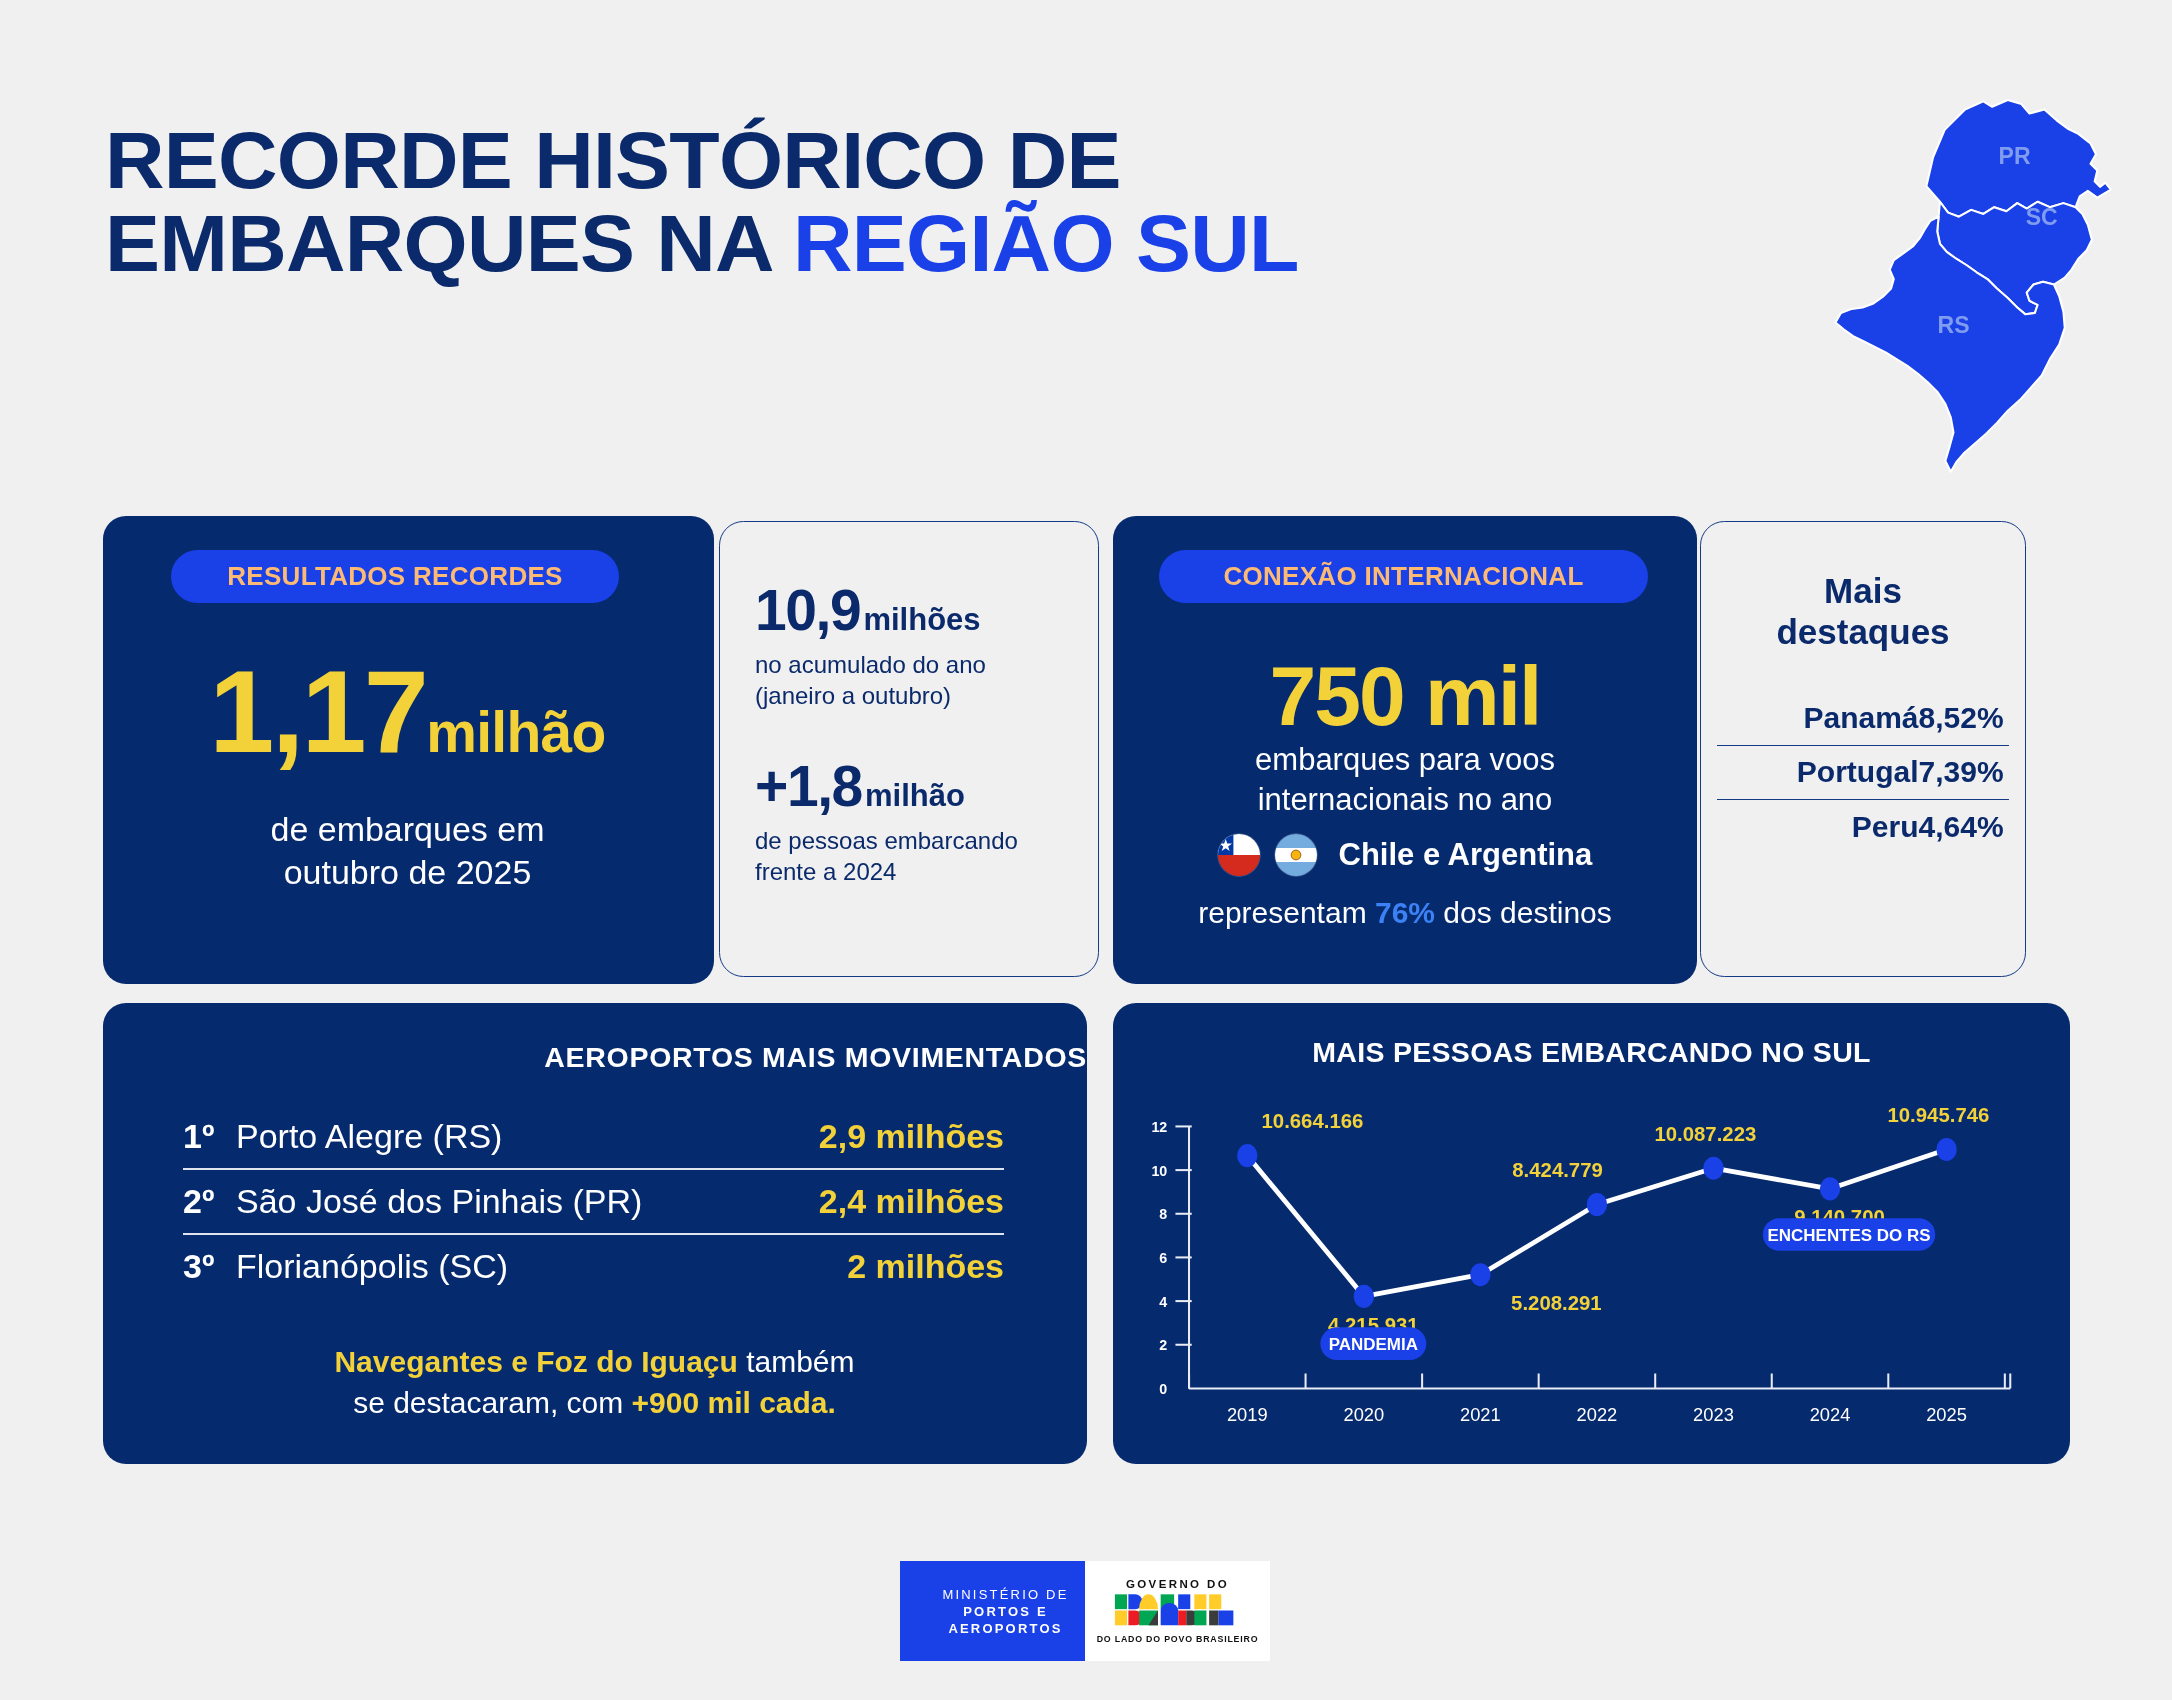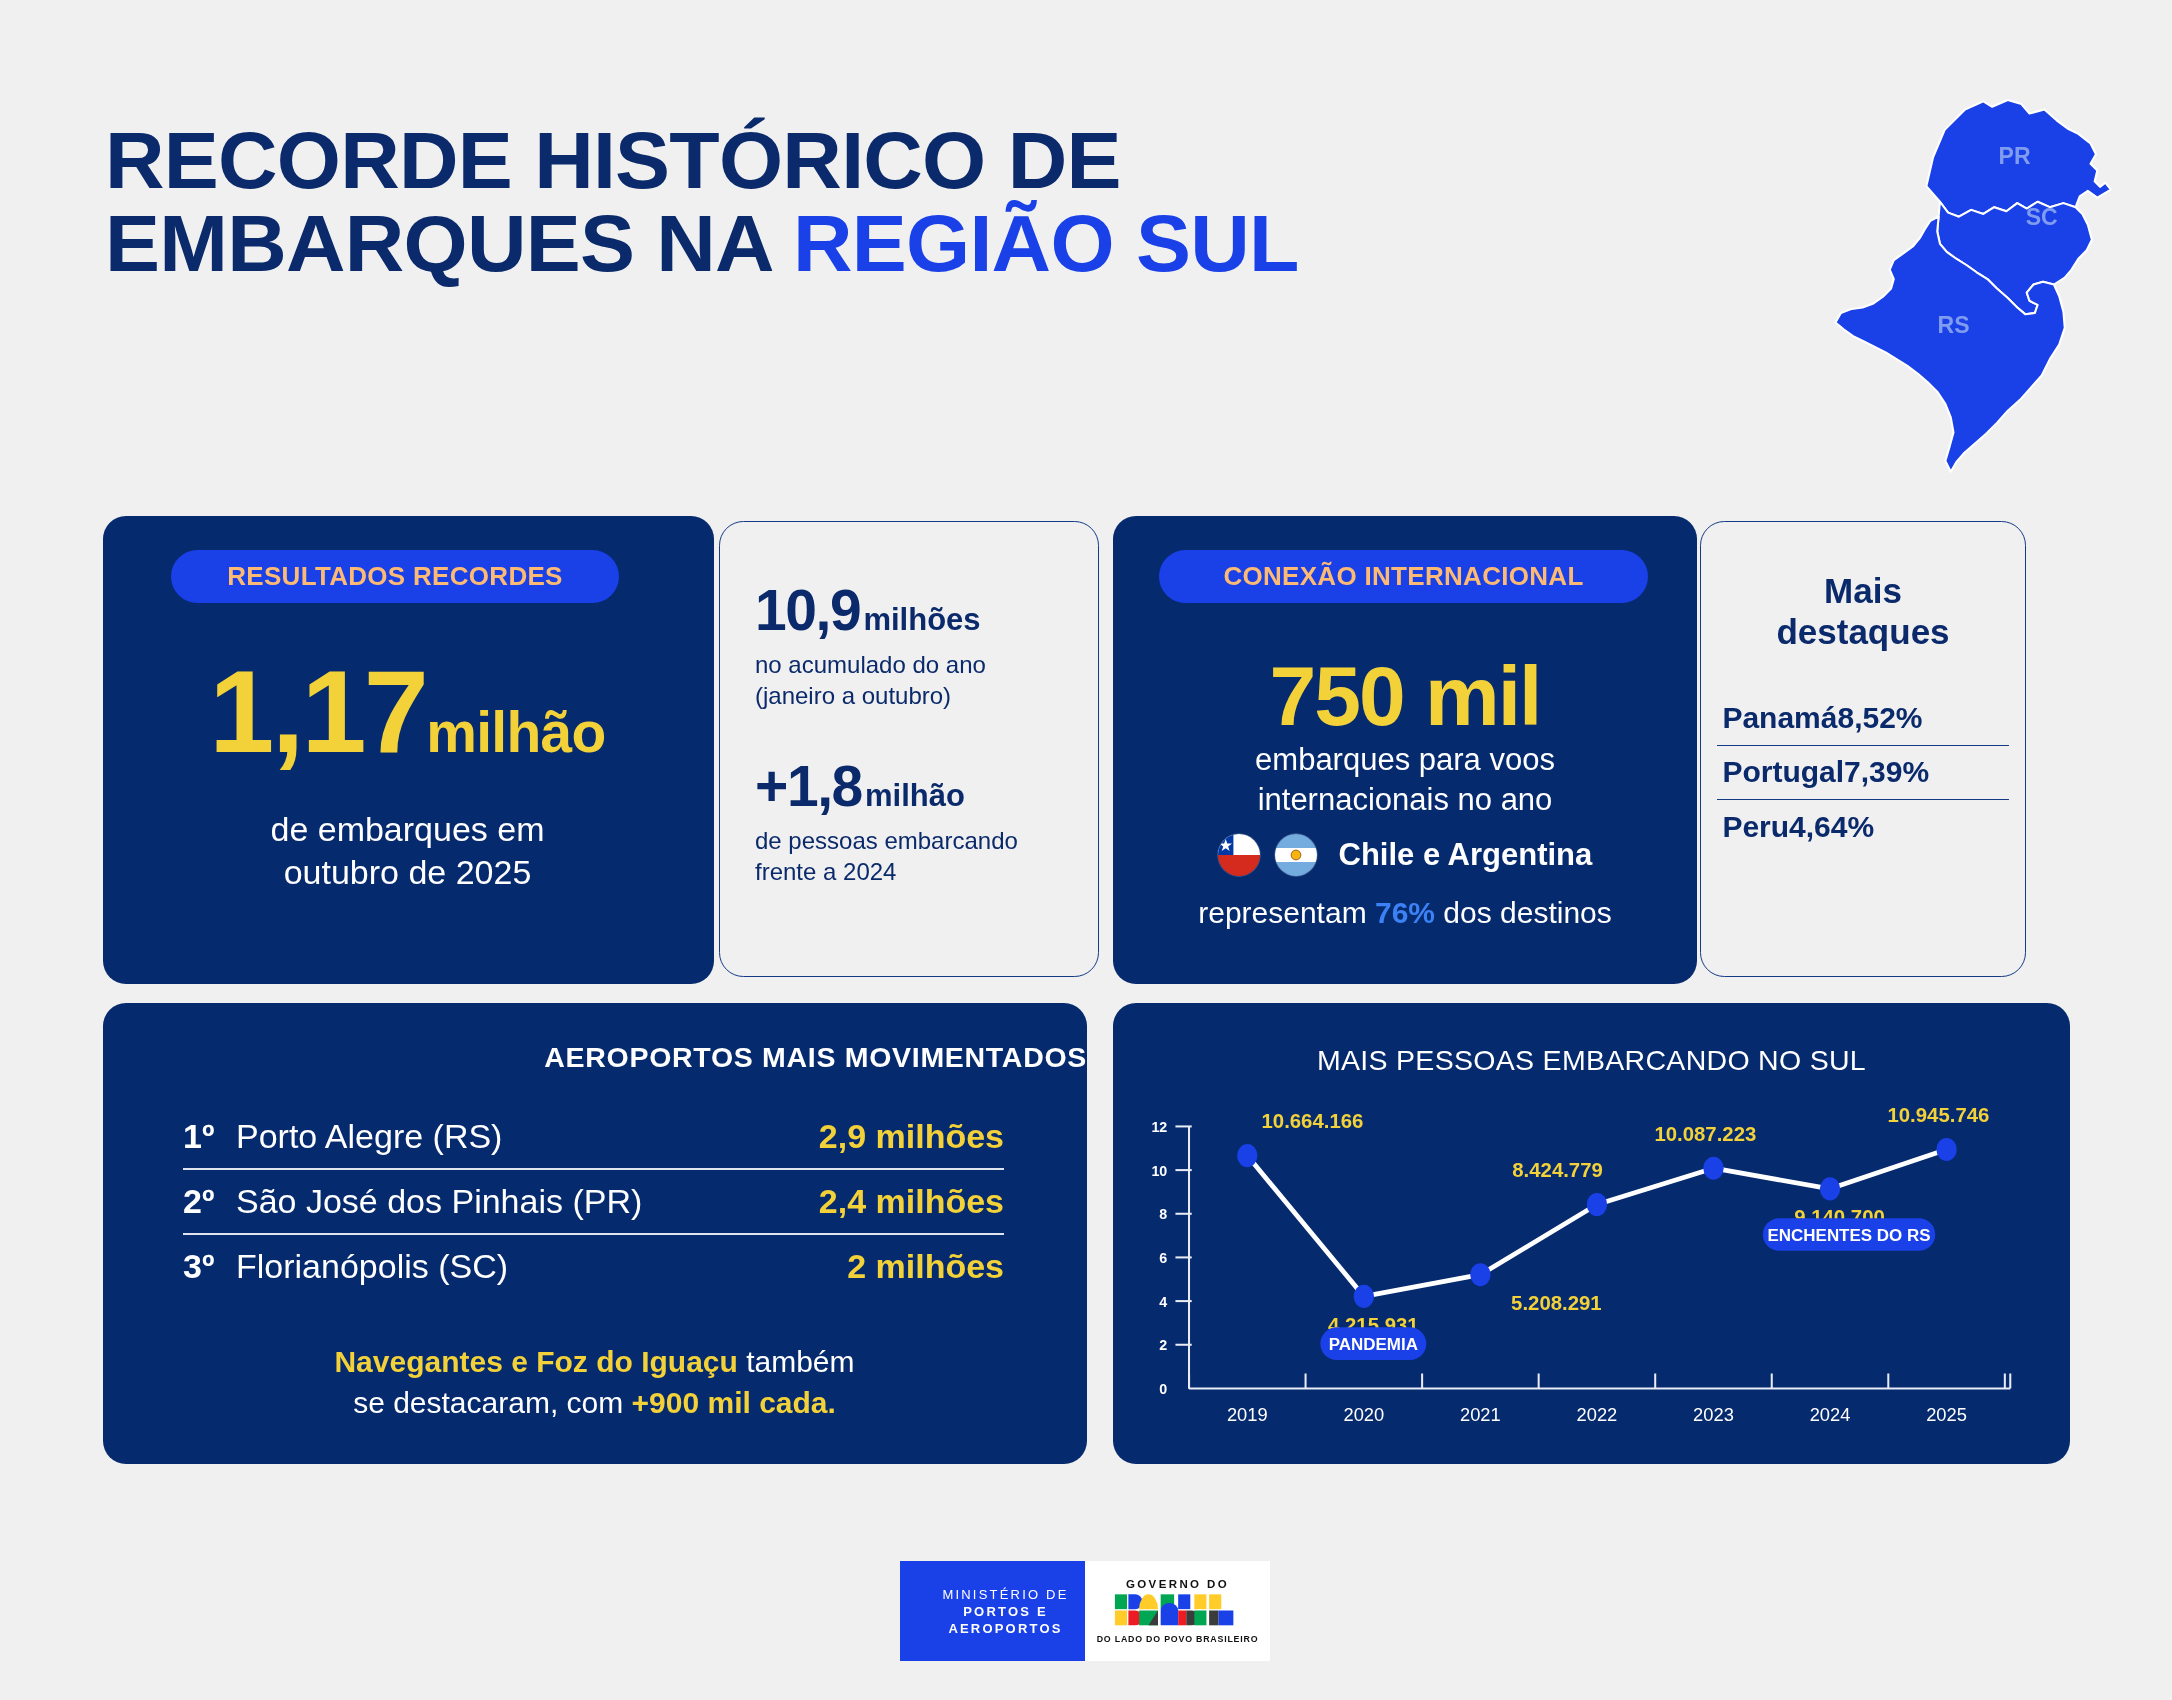--- a/index.html
+++ b/index.html
@@ -74,21 +74,21 @@
   .flag { width:42px; height:42px; border-radius:50%; overflow:hidden;
           display:inline-block; box-shadow:0 0 0 0.7px rgba(255,255,255,.25); }
   .flag svg { width:100%; height:100%; display:block; }
   #c2-flags .countries { font-size:31px; font-weight:bold; color:#fff; margin-left:6.8px; }
   #c2-foot { position:absolute; left:0; top:380px; width:584px; text-align:center;
              color:#fff; font-size:30px; }
 
   #c2-right { position:absolute; left:1717px; top:570px; width:292px; }
   #c2-right .mais { text-align:center; font-size:35px; font-weight:bold;
                     color:#0b2a6b; line-height:1.18; }
-  .hl-row { display:flex; justify-content:flex-start; align-items:baseline;
+  .hl-row { display:flex; justify-content:flex-end; align-items:baseline;
             font-size:30px; font-weight:bold; color:#0b2a6b; padding:9.5px 5.4px; }
   .hl-row .name { font-weight:bold; }
   .hl-sep { height:1.4px; background:#143a86; width:100%; }
   #c2-right .list { margin-top:39px; }
 
   
   #card3 { left:103px; top:1003px; width:984px; height:461px; }
   #c3-title { position:absolute; left:0; top:38px; width:984px; text-align:right;
               color:#fff; font-size:28.5px; font-weight:bold; letter-spacing:0.7px; }
   #c3-list { position:absolute; left:80px; top:102px; width:821px; }
@@ -97,21 +97,21 @@
   .ap-name { color:#fff; font-size:34px; flex:1; }
   .ap-val  { color:#f2d139; font-size:34px; font-weight:bold; text-align:right; }
   .ap-sep  { height:1.4px; background:#dfe4ef; width:100%; }
   #c3-foot { position:absolute; left:54px; top:339px; width:875px; text-align:center;
              color:#fff; font-size:30px; line-height:1.35; }
   #c3-foot b { color:#f2d139; }
 
   
   #card4 { left:1113px; top:1003px; width:957px; height:461px; }
   #c4-title { position:absolute; left:0; top:33px; width:957px; text-align:center;
-              color:#fff; font-size:28.5px; font-weight:normal; letter-spacing:0.3px;margin-top:8px; }
+              color:#fff; font-size:28.5px; font-weight:bold; letter-spacing:0.3px; }
   #chart-area { position:absolute; left:0; top:88px; width:957px; height:360px; }
   #chart-area svg { width:100%; height:100%; display:block; overflow:visible; }
   .axis-line  { stroke:#e9ecf5; stroke-width:3; fill:none; }
   .tick-line  { stroke:#e9ecf5; stroke-width:3; }
   .ytick-txt  { fill:#ffffff; font-size:21px; font-weight:bold;
                 font-family:"Liberation Sans", sans-serif; text-anchor:end; }
   .xtick-txt  { fill:#ffffff; font-size:27px;
                 font-family:"Liberation Sans", sans-serif; text-anchor:middle; }
   .series-line{ stroke:#ffffff; stroke-width:7; fill:none;
                 stroke-linejoin:round; stroke-linecap:round; }

